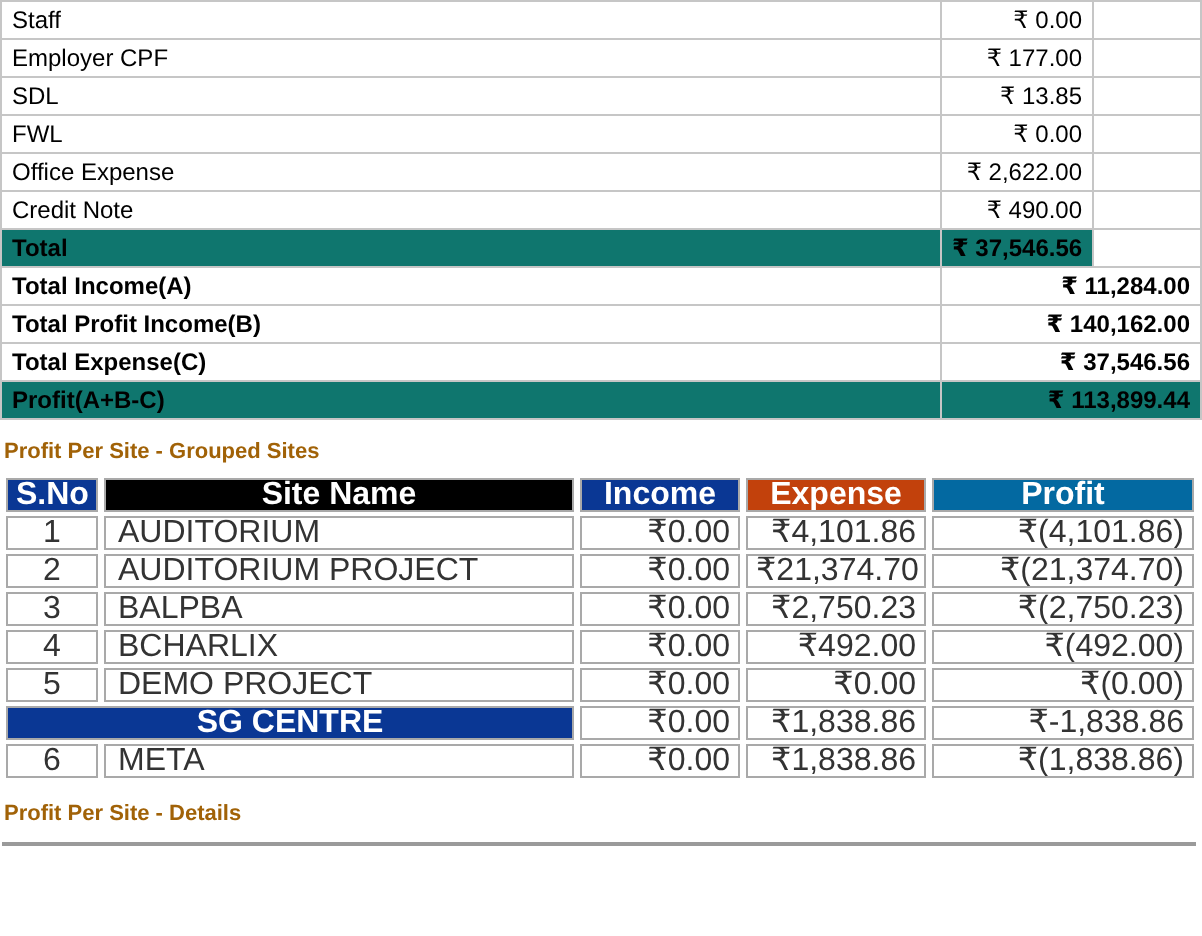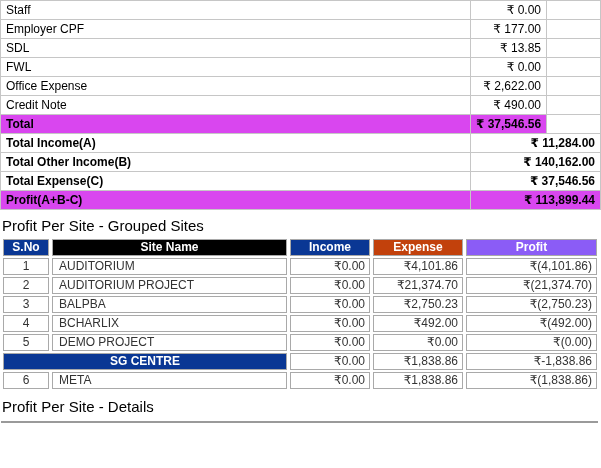--- a/index.html
+++ b/index.html
@@ -5,31 +5,31 @@
   html,body { margin:0; padding:0; background:#ffffff; }
   body { font-family:"Liberation Sans","DejaVu Sans",sans-serif; }
   .page { width:601px; height:468px; overflow:hidden; background:#fff; }
 
   
   table.t1 { border-collapse:collapse; table-layout:fixed; width:600px;
              font-size:12px; color:#000; }
   table.t1 td { border:1px solid #c6c6c6; height:18px; padding:0 5px;
                 overflow:hidden; white-space:nowrap; }
   table.t1 td.val { text-align:right; }
-  table.t1 tr.gray td.fill { background:#d946ef; }
+  table.t1 tr.gray td.fill { background:#0f766e; }
   table.t1 .bold { font-weight:bold; }
   table.t1 td.spacer { background:#fff; }
 
   
-  .heading { font-size:15px; font-weight:normal; color:#000000;
+  .heading { font-size:11px; font-weight:bold; color:#a16207;
              margin:9px 0 0 2px; line-height:14px; }
 
   
   table.t2 { border-collapse:separate; border-spacing:3px 2px;
-             table-layout:fixed; width:600px; font-size:12px; color:#333;
+             table-layout:fixed; width:600px; font-size:16px; color:#333;
              margin-top:4px; }
   table.t2 th, table.t2 td { border:1px solid #a9a9a9; height:13px;
              padding:1px 4px; overflow:hidden; white-space:nowrap;
              line-height:13px; }
   table.t2 th { color:#fff; font-weight:bold; text-align:center; }
   table.t2 td.sno  { text-align:center; }
   table.t2 td.site { text-align:left; padding-left:6px; }
   table.t2 td.num  { text-align:right; }
   table.t2 td.group-name { color:#fff; font-weight:bold; text-align:center; }
 
@@ -82,21 +82,21 @@
         <tr class="gray">
           <td class="lbl fill bold">Total</td>
           <td class="val fill bold">₹ 37,546.56</td>
           <td class="spacer"></td>
         </tr>
         <tr>
           <td class="lbl bold fill">Total Income(A)</td>
           <td colspan="2" class="val bold fill">₹ 11,284.00</td>
         </tr>
         <tr>
-          <td class="lbl bold fill">Total Other Income(B)</td>
+          <td class="lbl bold fill">Total Profit Income(B)</td>
           <td colspan="2" class="val bold fill">₹ 140,162.00</td>
         </tr>
         <tr>
           <td class="lbl bold fill">Total Expense(C)</td>
           <td colspan="2" class="val bold fill">₹ 37,546.56</td>
         </tr>
         <tr class="gray">
           <td class="lbl bold fill">Profit(A+B-C)</td>
           <td colspan="2" class="val bold fill">₹ 113,899.44</td>
         </tr>
@@ -112,21 +112,21 @@
         <col style="width:80px">
       <col style="width:90px">
         <col style="width:131px">
     </colgroup>
     <thead>
         <tr id="t2head">
           <th style="background: rgb(10, 55, 148);">S.No</th>
           <th style="background: #000000;">Site Name</th>
           <th style="background: rgb(10, 55, 148);">Income</th>
           <th style="background: #c2410c;">Expense</th>
-          <th style="background: #8b5cf6;">Profit</th>
+          <th style="background: #0369a1;">Profit</th>
         </tr>
       </thead>
     <tbody id="t2body">
         <tr>
           <td class="sno">1</td>
           <td class="site">AUDITORIUM</td>
           <td class="num">₹0.00</td>
           <td class="num">₹4,101.86</td>
           <td class="num">₹(4,101.86)</td>
         </tr>

